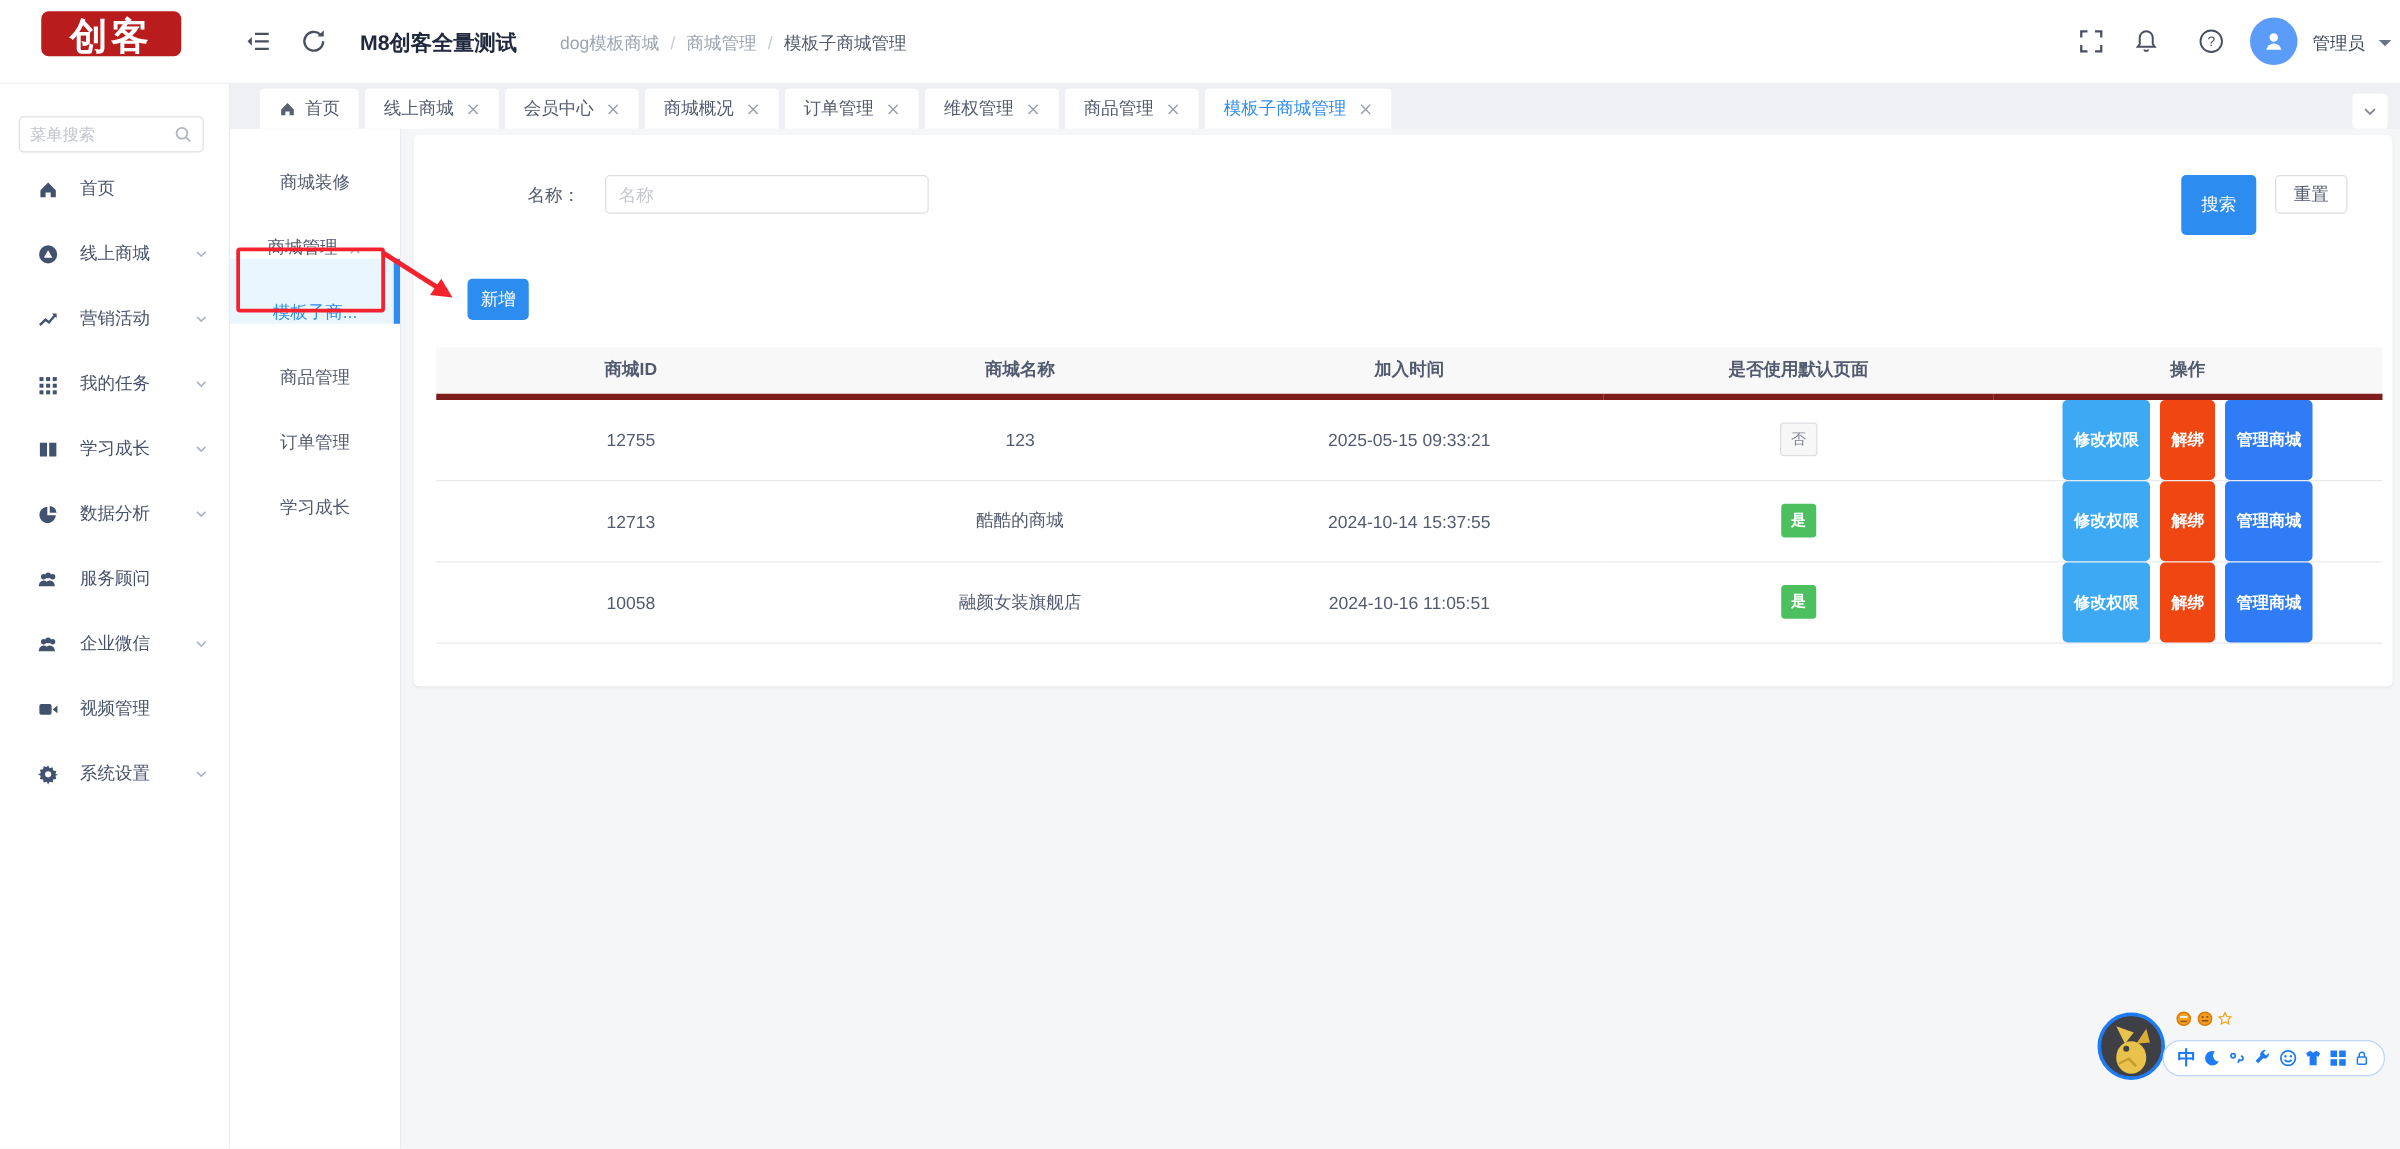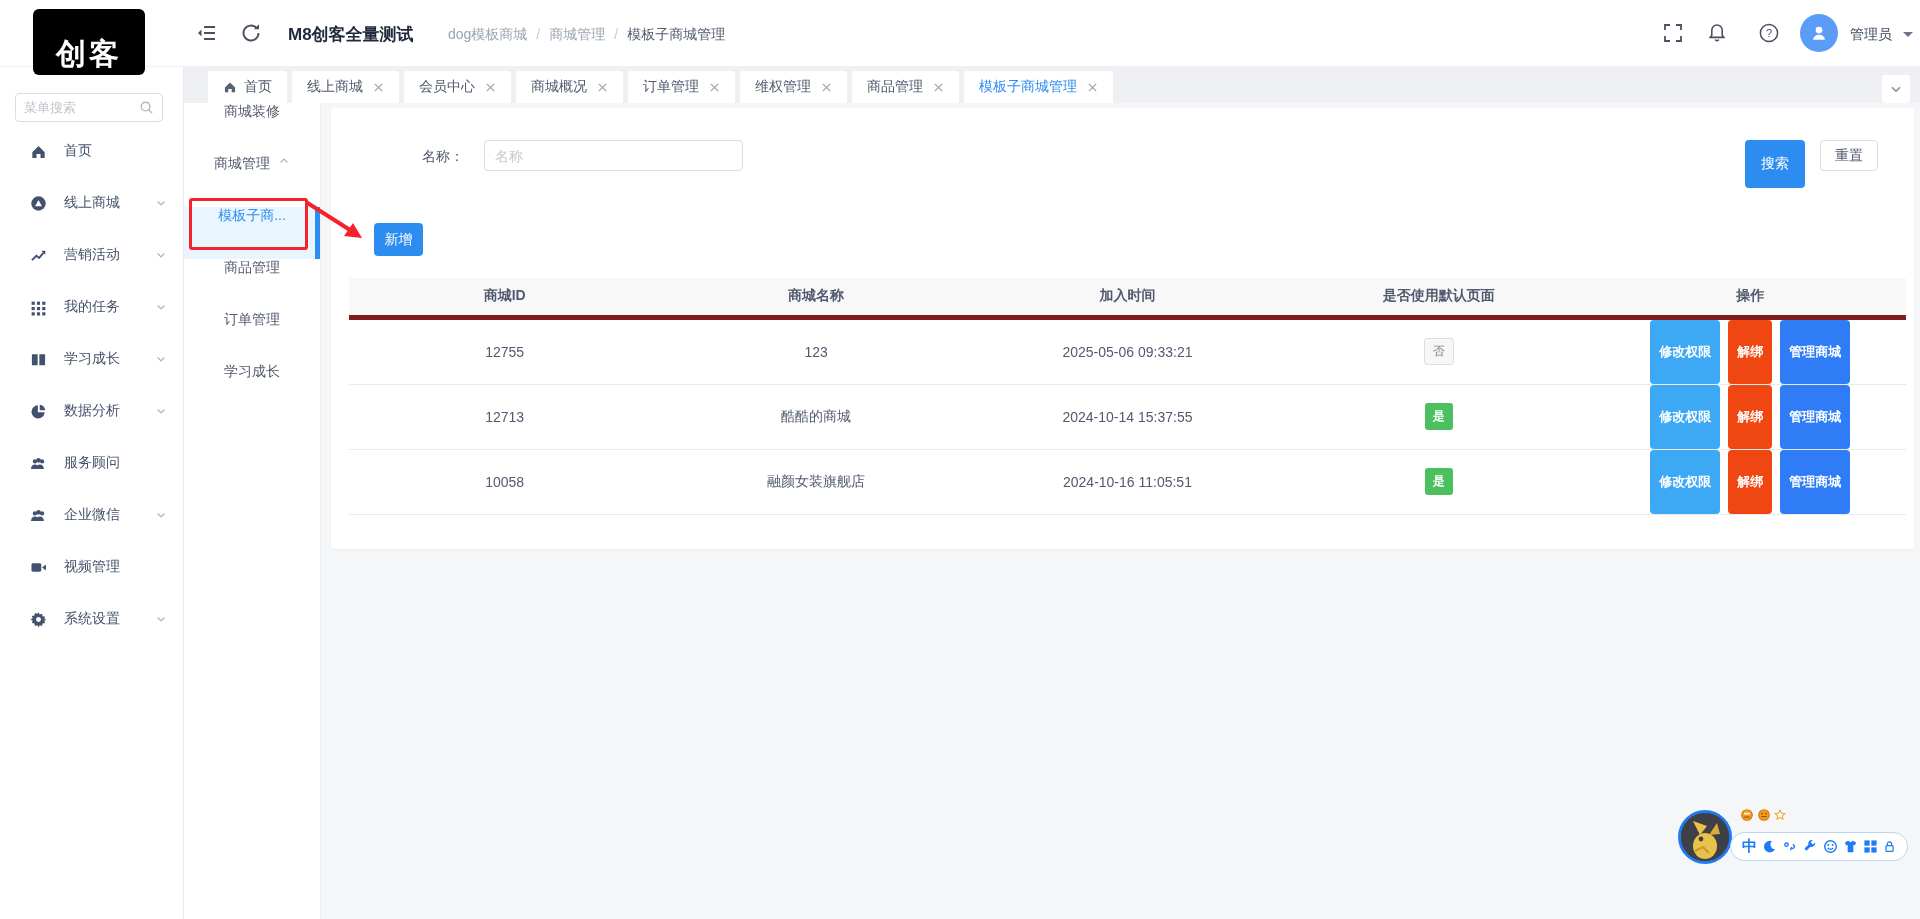--- a/index.html
+++ b/index.html
@@ -2,22 +2,22 @@
 <html><head>
 <meta charset="utf-8">
 <style>
   * { box-sizing: border-box; margin: 0; padding: 0; }
   html,body { width:1920px; height:919px; overflow:hidden;
     font-family:"Liberation Sans","DejaVu Sans",sans-serif;
     background:#f5f6f8; color:#515a6e; position:relative; }
 
   
   .topbar{position:absolute;top:0;left:0;width:1920px;height:67px;background:#fff;border-bottom:1px solid #eef0f2;z-index:6}
-  .logo-box{position:absolute;left:33px;top:9px;width:112px;height:66px;background:#000000;border-radius:6px;
-    display:flex;align-items:flex-end;justify-content:center;color:#fff;font-size:30px;font-weight:bold;letter-spacing:3px;cursor:pointer}
+  .logo-box{position:absolute;left:33px;top:9px;width:112px;height:36px;background:#b91c1c;border-radius:6px;
+    display:flex;align-items:flex-start;justify-content:center;color:#fff;font-size:30px;font-weight:bold;letter-spacing:3px;cursor:pointer}
   .tb-icon{position:absolute;top:22px;width:22px;height:22px;cursor:pointer}
   .tb-title{position:absolute;left:288px;top:23px;font-size:17px;font-weight:bold;color:#20293d;white-space:nowrap}
   .breadcrumb{position:absolute;left:448px;top:26px;font-size:14px;color:#9aa5b1;white-space:nowrap}
   .breadcrumb .sep{margin:0 9px;color:#c3cbd6}
   .breadcrumb .current{color:#515a6e}
   .avatar{position:absolute;left:1800px;top:14px;width:38px;height:38px;border-radius:50%;background:#5b9cf8;
     display:flex;align-items:center;justify-content:center;cursor:pointer}
   .user-name{position:absolute;left:1850px;top:26px;font-size:14px;color:#3f4a5f;cursor:pointer}
   .caret-down{position:absolute;left:1903px;top:32px;width:0;height:0;border:5px solid transparent;border-top-color:#6b7486;cursor:pointer}
 
@@ -27,21 +27,21 @@
     display:flex;align-items:center;padding:0 8px;background:#fff}
   .menu-search input{border:none;outline:none;flex:1;width:100px;font-size:13px;color:#515a6e;font-family:inherit}
   .menu-search input::placeholder{color:#c0c4cc}
   .side-list{position:absolute;top:58px;left:0;right:0}
   .side-item{height:52px;display:flex;align-items:center;padding:0 16px 0 30px;cursor:pointer;font-size:14px;color:#46526b}
   .side-item .s-ic{width:17px;height:17px;margin-right:17px;flex:none}
   .side-item .chev{margin-left:auto;width:12px;height:12px;flex:none}
 
   
   .submenu{position:absolute;top:103px;left:184px;width:137px;bottom:0;background:#fff;border-right:1px solid #e9edf2;z-index:4}
-  .sub-item{height:52px;display:flex;align-items:flex-start;justify-content:center;font-size:14px;color:#515a6e;cursor:pointer;position:relative;gap:8px}
+  .sub-item{height:52px;display:flex;align-items:flex-end;justify-content:center;font-size:14px;color:#515a6e;cursor:pointer;position:relative;gap:8px}
   .sub-item.active{background:#eaf6ff;color:#2d8cf0}
   .sub-item.active::after{content:"";position:absolute;right:0;top:0;bottom:0;width:5px;background:#2d8cf0}
   .sub-item .chev{width:12px;height:12px}
 
   
   .tabstrip{position:absolute;top:67px;left:184px;right:0;height:36px;background:#eef0f4;display:flex;align-items:flex-end;padding-left:24px;z-index:5}
   .tab{height:32px;display:flex;align-items:center;background:#fff;border-radius:3px 3px 0 0;padding:0 15px;margin-right:5px;
     font-size:14px;color:#515a6e;cursor:pointer;white-space:nowrap}
   .tab.active{color:#2d8cf0}
   .tab .h-ic{width:14px;height:14px;margin-right:7px}
@@ -345,21 +345,21 @@
             <th>商城名称</th>
             <th>加入时间</th>
             <th>是否使用默认页面</th>
             <th>操作</th>
           </tr>
         </thead>
         <tbody>
           <tr>
             <td>12755</td>
             <td>123</td>
-            <td>2025-05-06 09:33:21</td>
+            <td>2025-05-15 09:33:21</td>
             <td><span class="badge-no">否</span></td>
             <td>
               <span class="abtn abtn-perm">修改权限</span><span class="abtn abtn-unbind">解绑</span><span class="abtn abtn-manage">管理商城</span>
             </td>
           </tr>
           <tr>
             <td>12713</td>
             <td>酷酷的商城</td>
             <td>2024-10-14 15:37:55</td>
             <td><span class="badge-yes">是</span></td>

